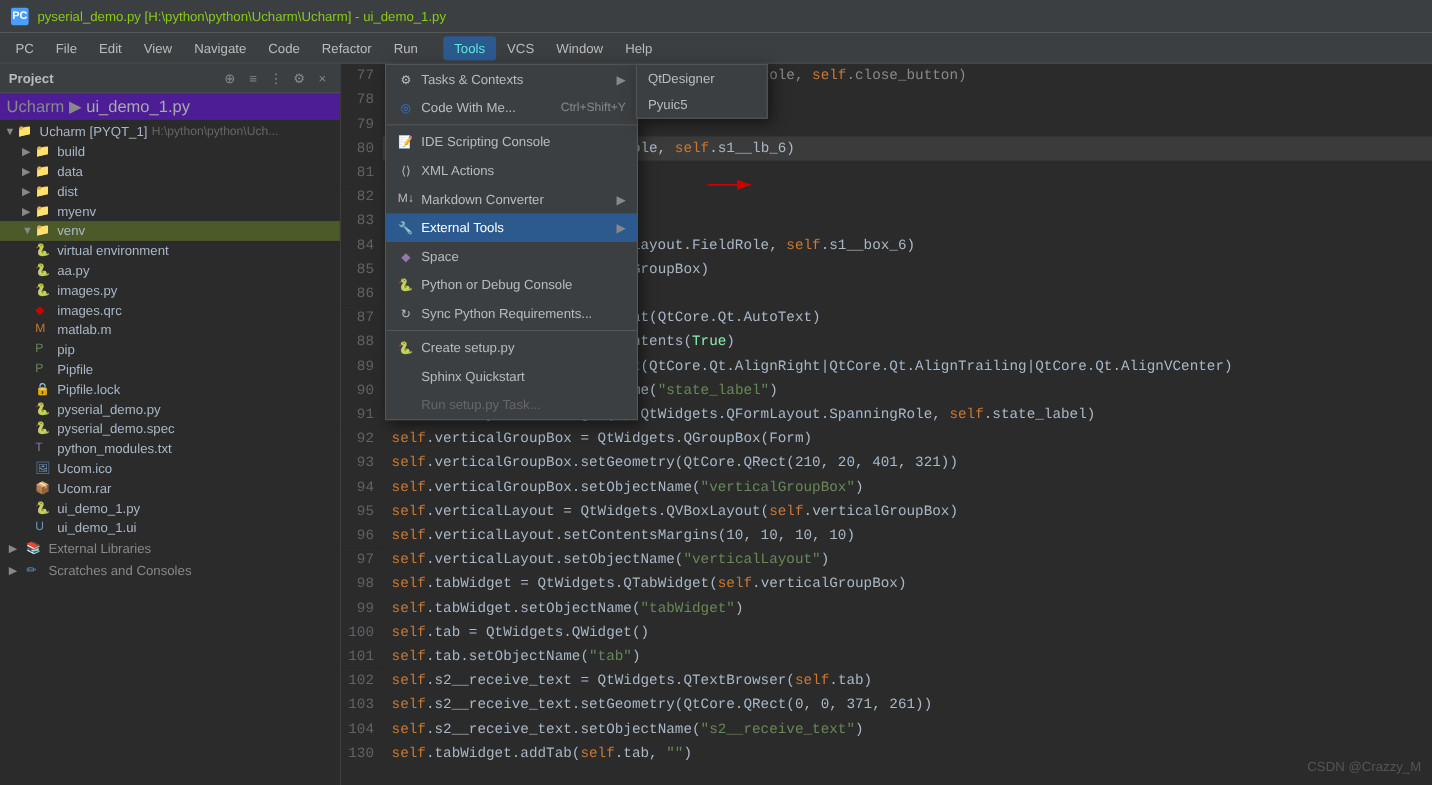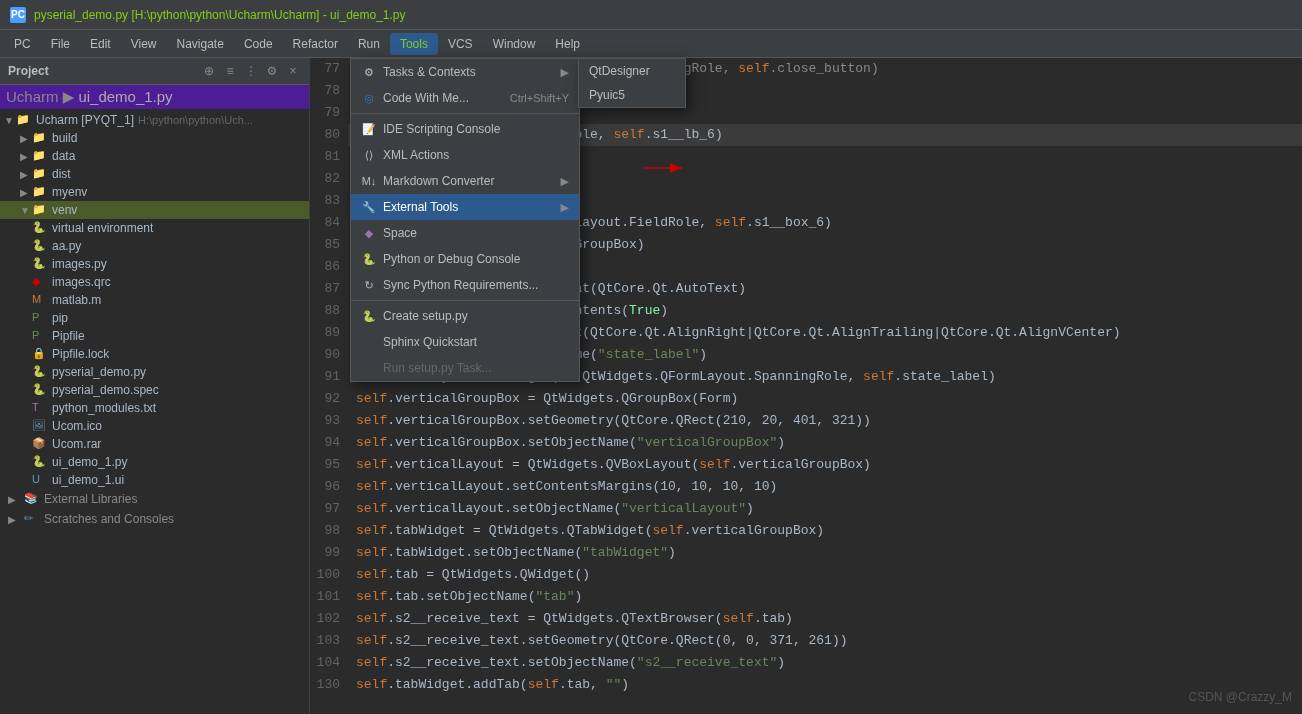--- a/index.html
+++ b/index.html
@@ -45,21 +45,21 @@
       padding: 0 4px;
       border-bottom: 1px solid #555;
     }
     .menu-item {
       padding: 4px 10px;
       color: #bbb;
       font-size: 12px;
       cursor: pointer;
       border-radius: 3px;
     }
-    .menu-item.highlighted { background: #2d5a8e; color: #84cc16; }
+    .menu-item.highlighted { background: #2d5a8e; color: #5eead4; margin-left: 13px; }
 
     
     #main-layout {
       display: flex;
       height: calc(714px - 58px);
     }
 
     
     #project-panel {
       width: 310px;
@@ -215,21 +215,21 @@
     .item-icon.cyan { color: #287bde; }
     .item-dimmed { color: #666 !important; }
 
     
     #external-submenu {
       position: absolute;
       top: 58px;
       left: 578px;
       background: #3c3f41;
       border: 1px solid #555;
-      width: 108px;
+      width: 120px;
       z-index: 101;
       box-shadow: 4px 4px 12px rgba(0,0,0,0.5);
     }
     .submenu-item {
       display: flex;
       align-items: center;
       padding: 5px 10px;
       cursor: pointer;
       font-size: 12px;
       color: #bbb;

